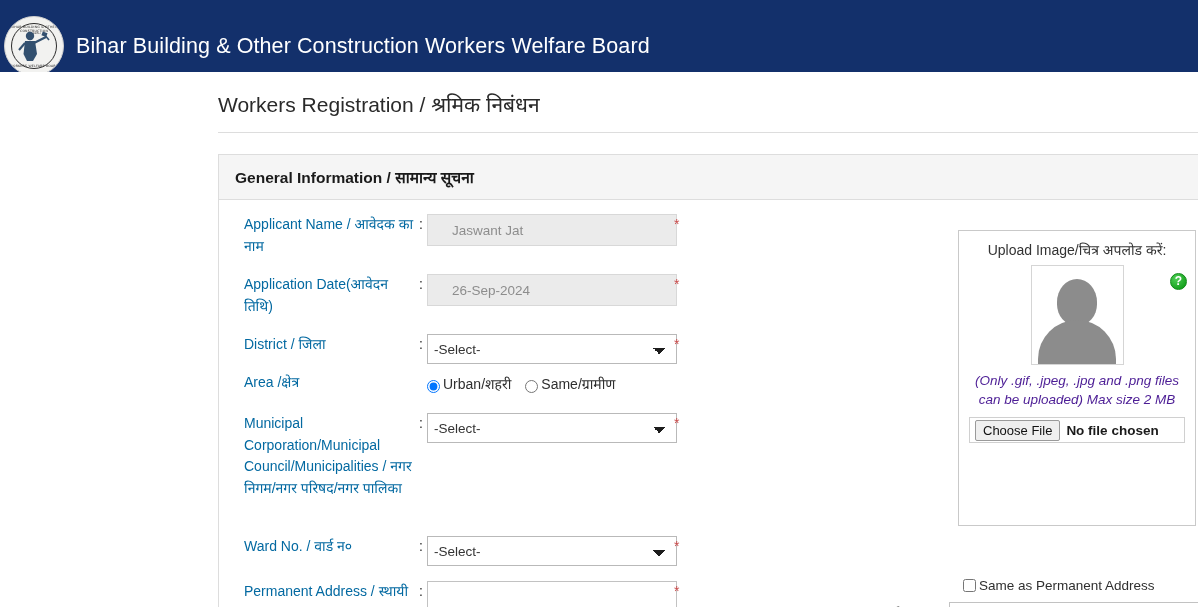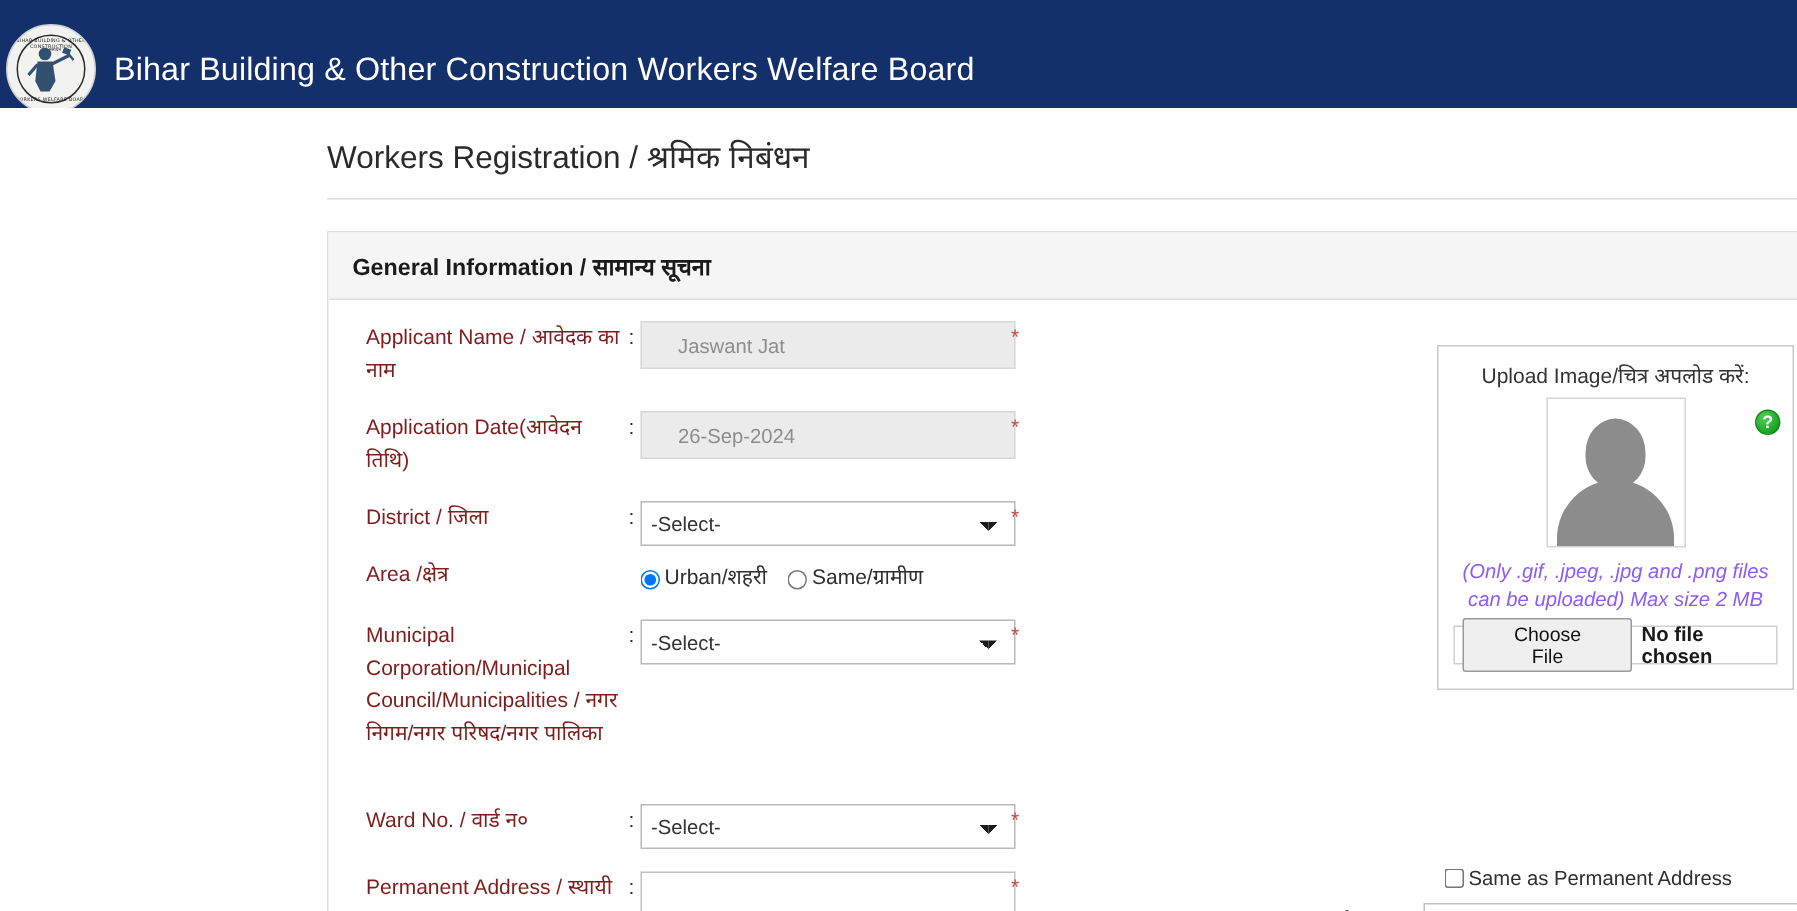--- a/index.html
+++ b/index.html
@@ -109,21 +109,21 @@
     padding: 18px 0 0 0;
     height: 420px;
   }
 
   
   .form-left { position: absolute; left: 0; top: 14px; width: 690px; }
   .frow { position: absolute; left: 0; width: 690px; }
   .flabel {
     position: absolute; left: 25px; top: 0;
     width: 175px;
-    font-size: 14px; color: #7f1d1d;
+    font-size: 14px; color: #0369a1;
     line-height: 21.5px;
   }
   .fcolon {
     position: absolute; left: 200px; top: 0;
     font-size: 14px; color: #2f2f2f; line-height: 21.5px;
   }
   .fctl { position: absolute; left: 208px; top: 0; }
   .req {
     position: absolute; left: 455px; top: 1px;
     color: #c94a4a; font-size: 14px; line-height: 18px;
@@ -167,21 +167,21 @@
     font-size: 14px; color: #2f2f2f;
     gap: 0px; height: 21px;
   }
   .radio-row input[type="radio"] { margin: 0 3px 0 0; vertical-align: middle; }
   .radio-row label { margin-right: 14px; cursor: default; }
 
   
   .upload-box {
     position: absolute;
     left: 739px; top: 30px;
-    width: 238px; height: 230px;
+    width: 238px; height: 296px;
     border: 1px solid #c9c9c9;
     background: #ffffff;
   }
   .upload-title {
     text-align: center;
     font-size: 14px; color: #333333;
     padding: 9px 0 6px 0;
   }
   .avatar {
     width: 93px; height: 100px;
@@ -210,38 +210,38 @@
     background: radial-gradient(circle at 35% 30%, #4fcf56, #17a21f 75%);
     border: 1px solid #0f8a17;
     color: #ffffff; font-size: 12px; font-weight: bold;
     line-height: 15px; text-align: center;
     font-family: "Liberation Sans", sans-serif;
   }
   .upload-note {
     text-align: center;
     font-style: italic;
     font-size: 13.5px;
-    color: #8b5cf6;
+    color: #4c1d95;
     line-height: 19px;
     padding: 6px 8px 0 8px;
   }
   .file-row {
     margin: 8px 10px 0 10px;
     border: 1px solid #d0d0d0;
     height: 26px;
     display: flex; align-items: center;
     background: #ffffff;
   }
   .file-btn {
     font-family: "Liberation Sans", sans-serif;
     font-size: 13px; color: #111111;
     background: #efefef;
     border: 1px solid #9a9a9a;
     border-radius: 2px;
-    padding: 2px 22px;
+    padding: 2px 7px;
     margin: 0 6px 0 5px;
     line-height: 15px;
   }
   .file-name { font-size: 13.5px; color: #1a1a1a; font-weight: bold; }
 
   
   .present-block { position: absolute; left: 540px; top: 390px; width: 470px; }
   .same-as {
     position: absolute; left: 204px; top: -12px;
     display: flex; align-items: center;

